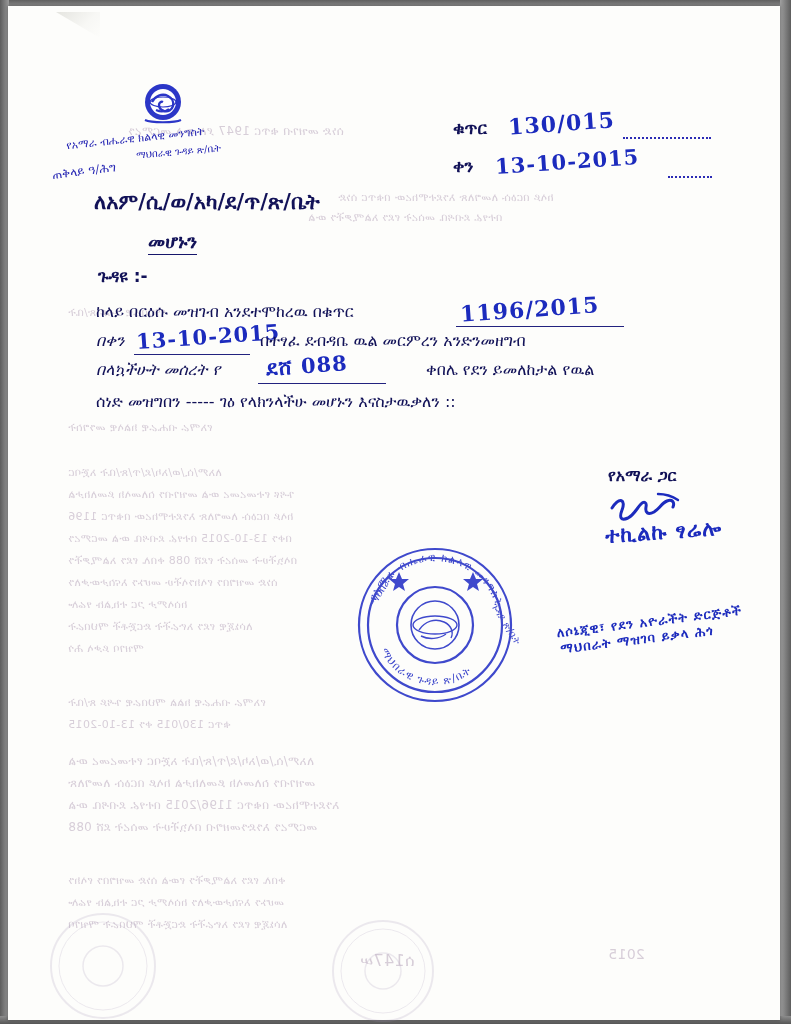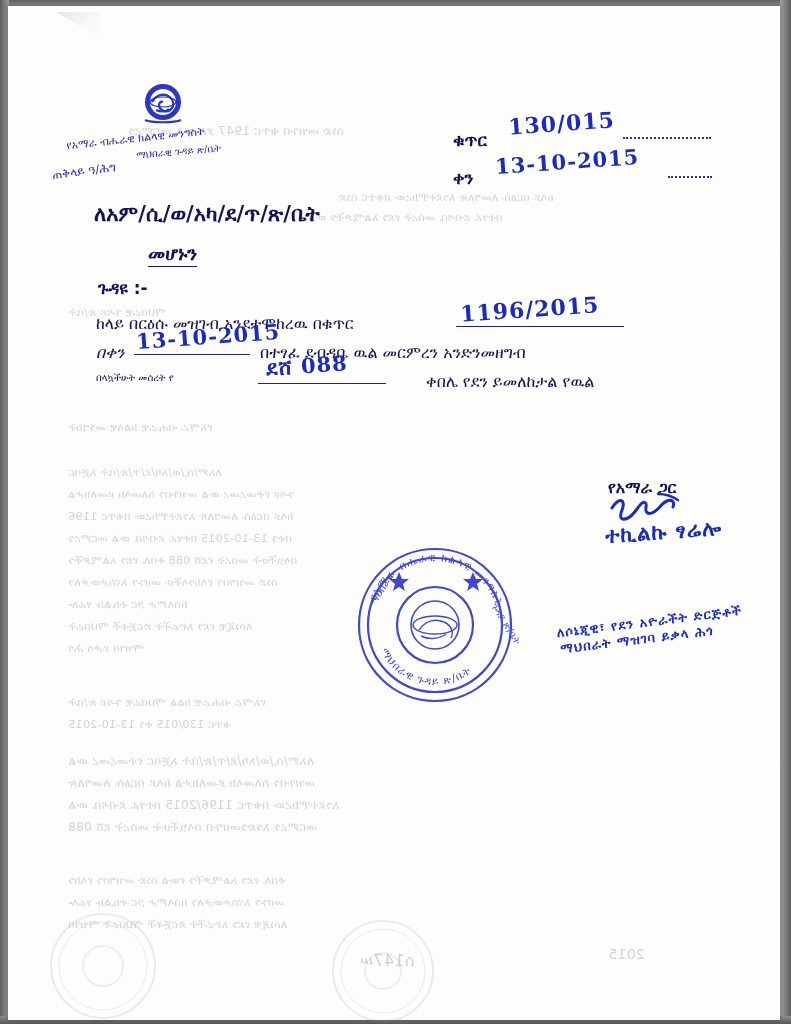--- a/index.html
+++ b/index.html
@@ -79,21 +79,20 @@
     white-space: nowrap;
   }
   .hand.slant { transform: rotate(-4deg); }
 
   
   .typed {
     position: absolute;
     color: #121258;
     font-family: "DejaVu Sans", sans-serif;
     white-space: nowrap;
-    margin-top: 12px;
   }
   .typed.b { font-weight: 700; }
   .u { border-bottom: 1.5px solid #16166b; padding-bottom: 1px; }
 
   
   .dots {
     position: absolute;
     border-bottom: 2px dotted #2b2bb5;
     height: 0;
   }
@@ -212,25 +211,26 @@
 
     <div class="typed" style="left:88px; top:296px; font-size:16px;">ከላይ በርዕሱ መዝገብ አንደተሞከረዉ  በቁጥር</div>
     <div class="hand slant" style="left:452px; top:290px; font-size:22px;">1196/2015</div>
     <div class="solidline" style="left:448px; top:320px; width:168px;"></div>
 
     <div class="typed" style="left:88px; top:325px; font-size:16px;font-style:italic;">በቀን</div>
     <div class="hand slant" style="left:128px; top:318px; font-size:21px;">13-10-2015</div>
     <div class="solidline" style="left:126px; top:348px; width:116px;"></div>
     <div class="typed" style="left:252px; top:325px; font-size:16px;">በተፃፈ  ደብዳቤ  ዉል  መርምረን  አንድንመዘግብ</div>
 
-    <div class="typed" style="left:88px; top:354px; font-size:10px;">በላኳችሁት  መሰረት  የ</div>
+    <div class="typed" style="left:88px; top:354px; font-size:16px;font-style:italic;">በላኳችሁት  መሰረት  የ</div>
     <div class="hand slant" style="left:258px; top:347px; font-size:21px;">ደሸ 088</div>
     <div class="solidline" style="left:250px; top:377px; width:128px;"></div>
     <div class="typed" style="left:418px; top:354px; font-size:16px;">ቀበሌ የደን ይመለከታል የዉል</div>
 
+    <div class="typed" style="left:88px; top:386px; font-size:16px;">ሰነድ  መዝግበን ----- ገዕ የላክንላችሁ  መሆኑን  እናስታዉቃለን ::</div>
 
     <div class="typed b" style="left:600px; top:460px; font-size:16px;">የአማራ ጋር</div>
 
     <div style="position:absolute; left:598px; top:480px;">
       <svg width="120" height="50" viewBox="0 0 120 50">
         <path d="M6 22c8-12 14-8 10 2-3 8-1 11 6 8 6-3 9-10 13-14 3-3 6-2 5 3-1 6 2 8 8 5 5-3 8-9 13-11 5-2 8 1 6 6" fill="none" stroke="#1c2bbd" stroke-width="3" stroke-linecap="round"></path>
         <path d="M52 8c6 0 14 2 20 6" fill="none" stroke="#1c2bbd" stroke-width="2.4" stroke-linecap="round"></path>
       </svg>
     </div>
     <div class="hand slant" style="left:597px; top:513px; font-size:21px;">ተኪልኩ ፃሬሎ</div>

